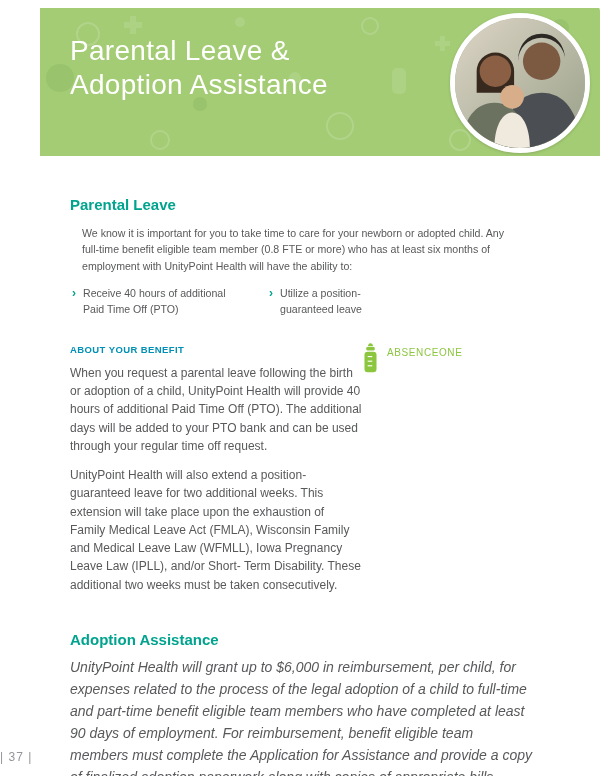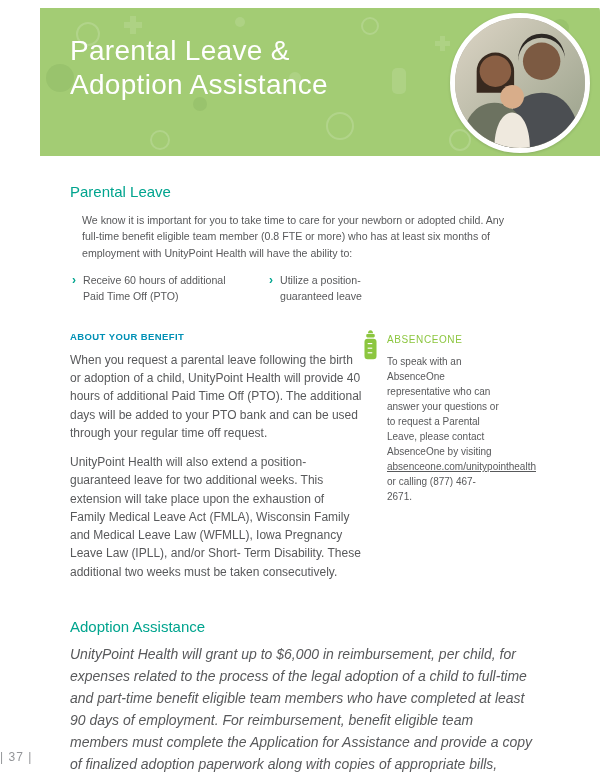--- a/index.html
+++ b/index.html
@@ -11,21 +11,21 @@
   .banner-pattern{position:absolute;inset:0;pointer-events:none;}
   .banner-title{position:absolute;left:30px;top:26px;margin:0;color:#ffffff;
                 font-size:28px;line-height:1.2;font-weight:300;letter-spacing:.3px;}
   .photo-ring{position:absolute;top:5px;right:10px;width:130px;height:130px;border-radius:50%;
               border:5px solid #ffffff;overflow:hidden;background:#b6b0a2;
               box-shadow:0 1px 3px rgba(0,0,0,.15);}
   .photo-ring svg{display:block;}
 
   
   .content{position:relative;padding:0 65px 0 70px;}
-  .section-heading{color:#00a48e;font-size:15px;font-weight:400;margin:27px 0 8px;}
+  .section-heading{color:#00a48e;font-size:15px;font-weight:700;margin:40px 0 8px;}
   .intro{font-size:10.6px;line-height:1.55;margin:12px;max-width:462px;}
 
   .bullets{display:flex;gap:36px;margin:11px 0 0 2px;}
   .bullet{display:flex;gap:7px;font-size:10.6px;line-height:1.5;}
   .chev{color:#00a48e;font-weight:bold;font-size:12px;line-height:1.25;}
   .bullet-text-1{width:150px;}
   .bullet-text-2{width:122px;}
 
   .two-col{display:flex;margin-top:24px;}
   .main-col{width:292px;flex:none;}
@@ -108,21 +108,21 @@
 
   <div class="content">
 
     <h2 class="section-heading">Parental Leave</h2>
 
     <p class="intro">We know it is important for you to take time to care for your newborn or adopted child. Any full-time benefit eligible team member (0.8 FTE or more) who has at least six months of employment with UnityPoint Health will have the ability to:</p>
 
     <div class="bullets">
       <div class="bullet">
         <span class="chev">›</span>
-        <span class="bullet-text-1">Receive 60 hours of additional Paid Time Off (PTO)</span>
+        <span class="bullet-text-1">Receive 40 hours of additional Paid Time Off (PTO)</span>
       </div>
       <div class="bullet">
         <span class="chev">›</span>
         <span class="bullet-text-2">Utilize a position-guaranteed leave</span>
       </div>
     </div>
 
     <div class="two-col">
 
       <div class="main-col">
@@ -139,21 +139,20 @@
             <rect x="3.5" y="12" width="17" height="29" rx="4.5" fill="#8cc63f"></rect>
             <g stroke="#ffffff" stroke-width="1.6">
               <line x1="8" y1="19" x2="14.5" y2="19"></line>
               <line x1="8" y1="25.5" x2="14.5" y2="25.5"></line>
               <line x1="8" y1="32" x2="14.5" y2="32"></line>
             </g>
           </svg>
         </div>
         <div class="side-text">
           <h4>ABSENCEONE</h4>
-          <p><span>To speak with an AbsenceOne representative who can answer your questions or to request a Parental Leave, please contact AbsenceOne by visiting </span><a>absenceone.com/unitypointhealth</a><span> or calling (877) 467-2671.</span></p>
         </div>
       </aside>
 
     </div>
 
     <h2 class="section-heading adoption-heading">Adoption Assistance</h2>
     <p class="adoption-body">UnityPoint Health will grant up to $6,000 in reimbursement, per child, for expenses related to the process of the legal adoption of a child to full-time and part-time benefit eligible team members who have completed at least 90 days of employment. For reimbursement, benefit eligible team members must complete the Application for Assistance and provide a copy of finalized adoption paperwork along with copies of appropriate bills, invoices, receipts, or other statements that verify the amount of adoption assistance being requested. This is done by submitting a case in Lawson to AskHR. If both parents work for UnityPoint Health, the total amount of reimbursement per legal adoption of a child is up to $6,000 per child.</p>
 
   </div>
 

